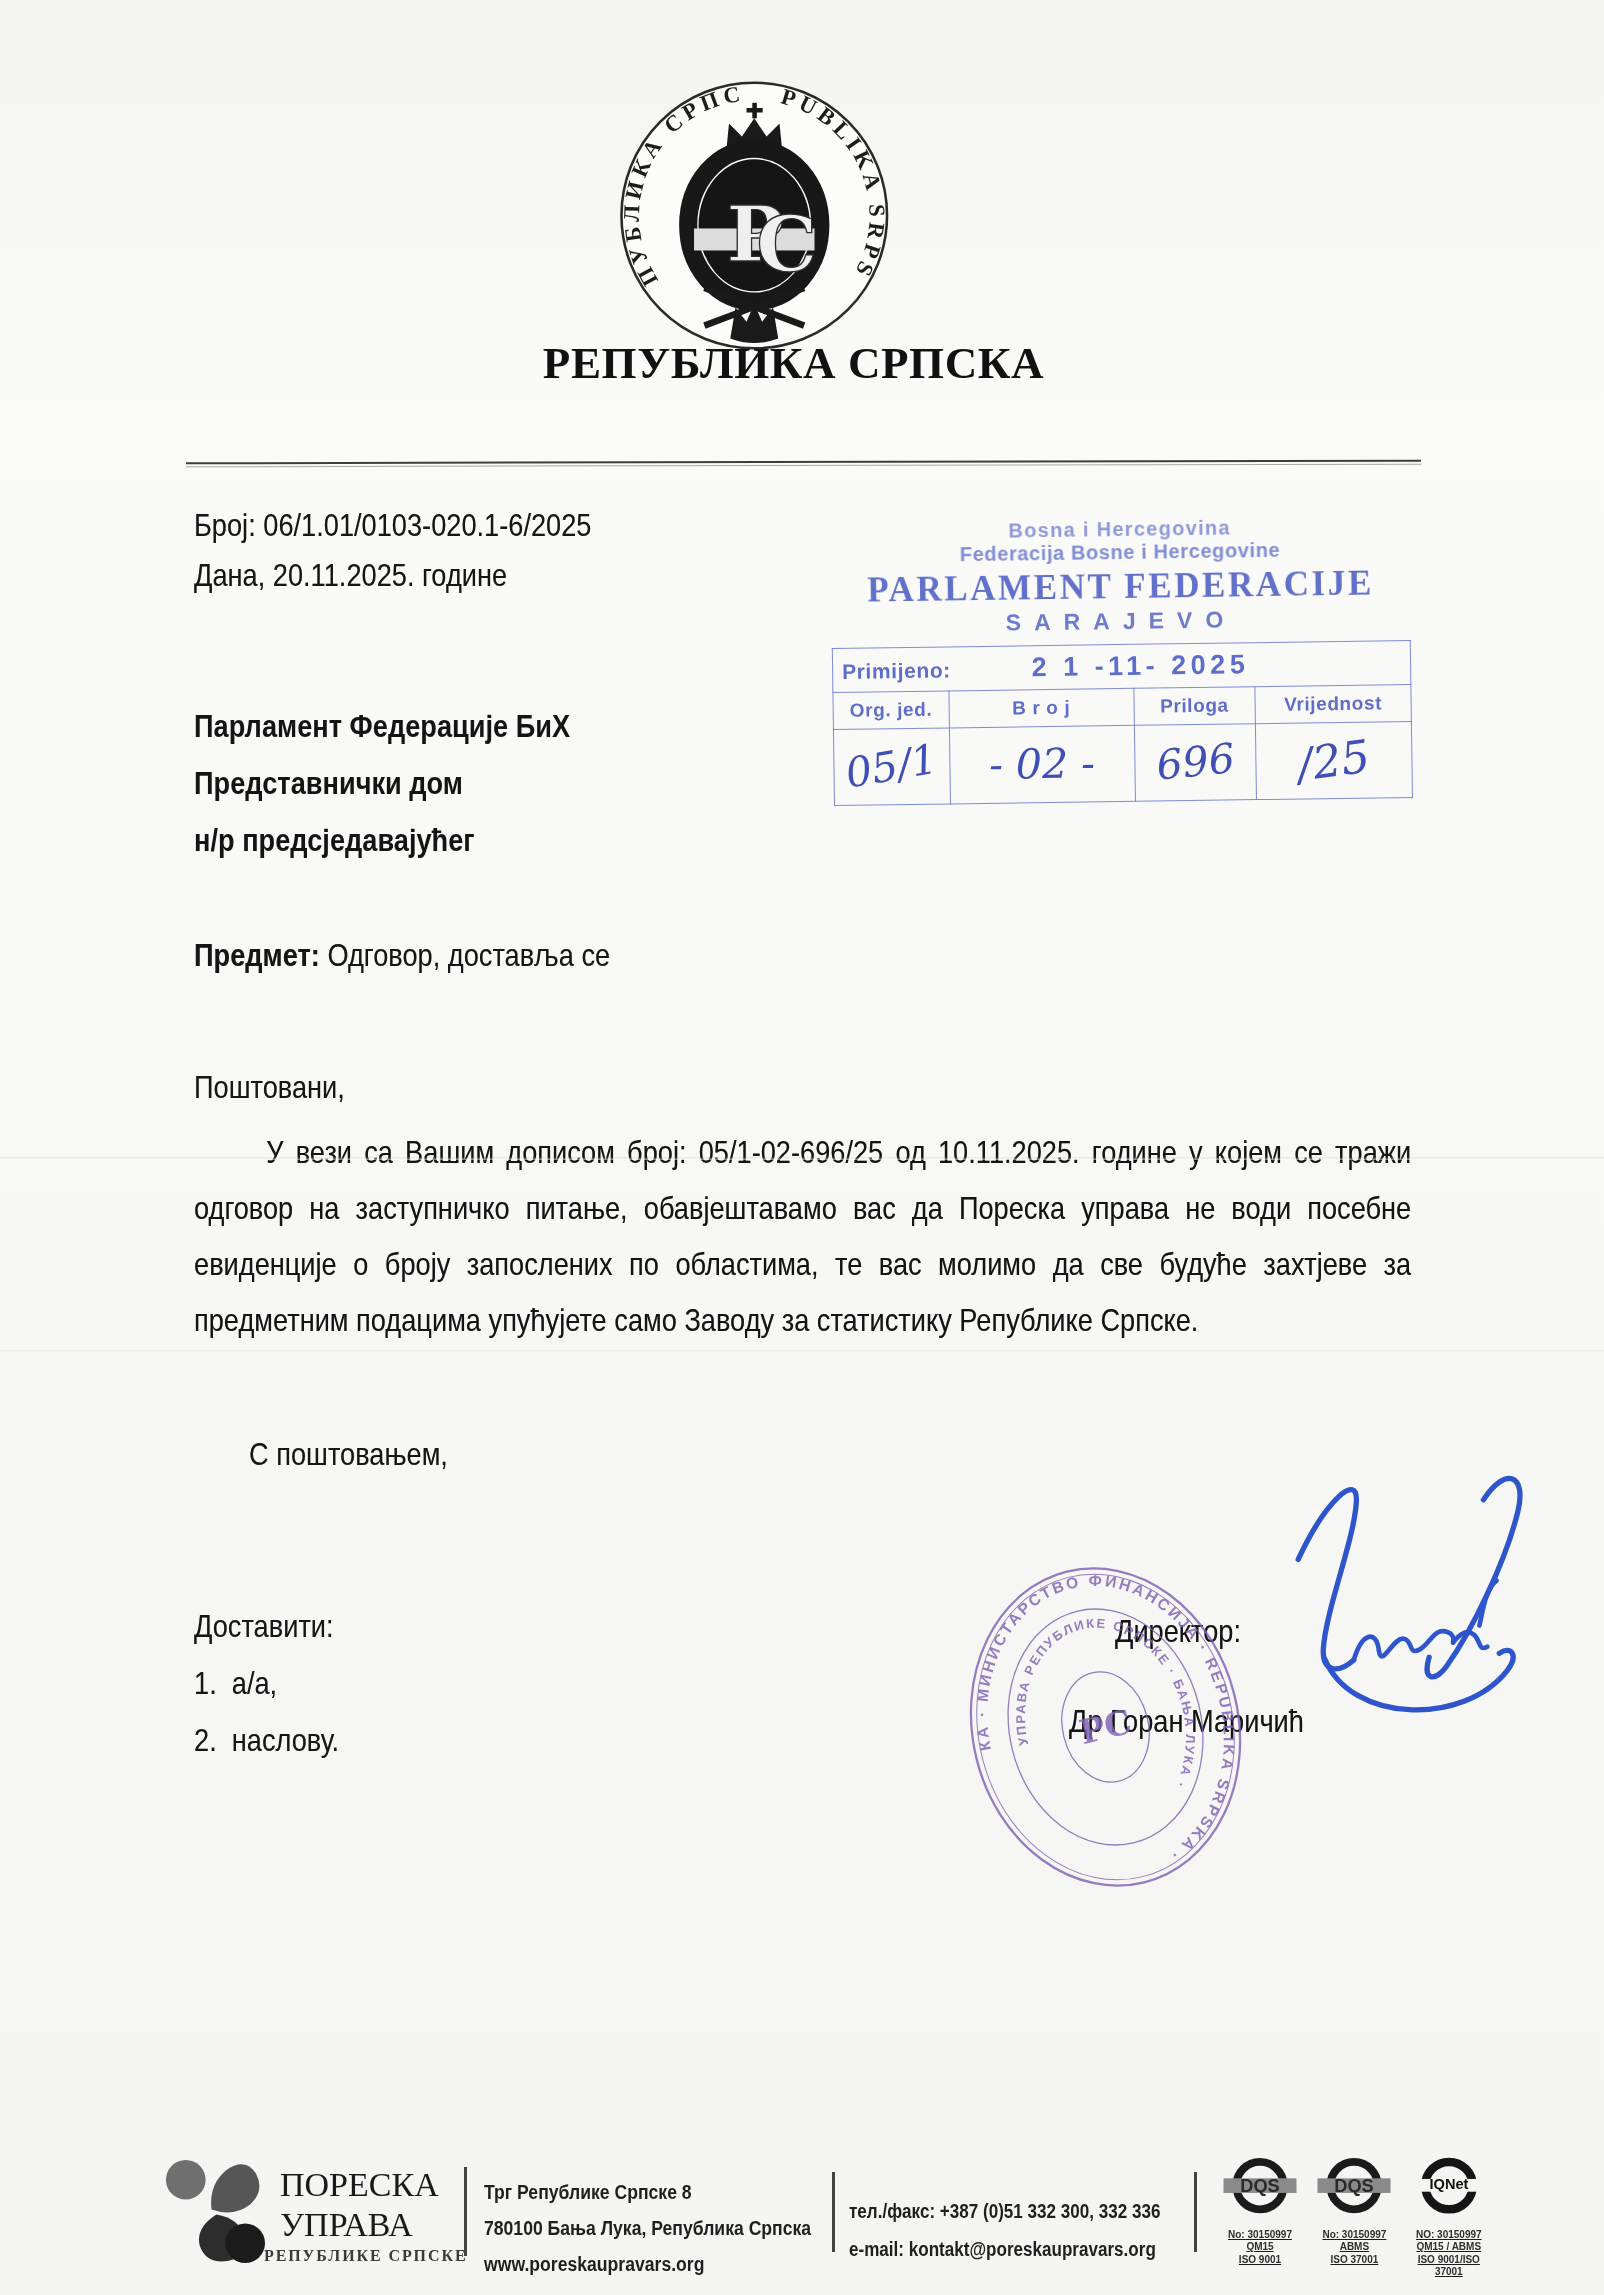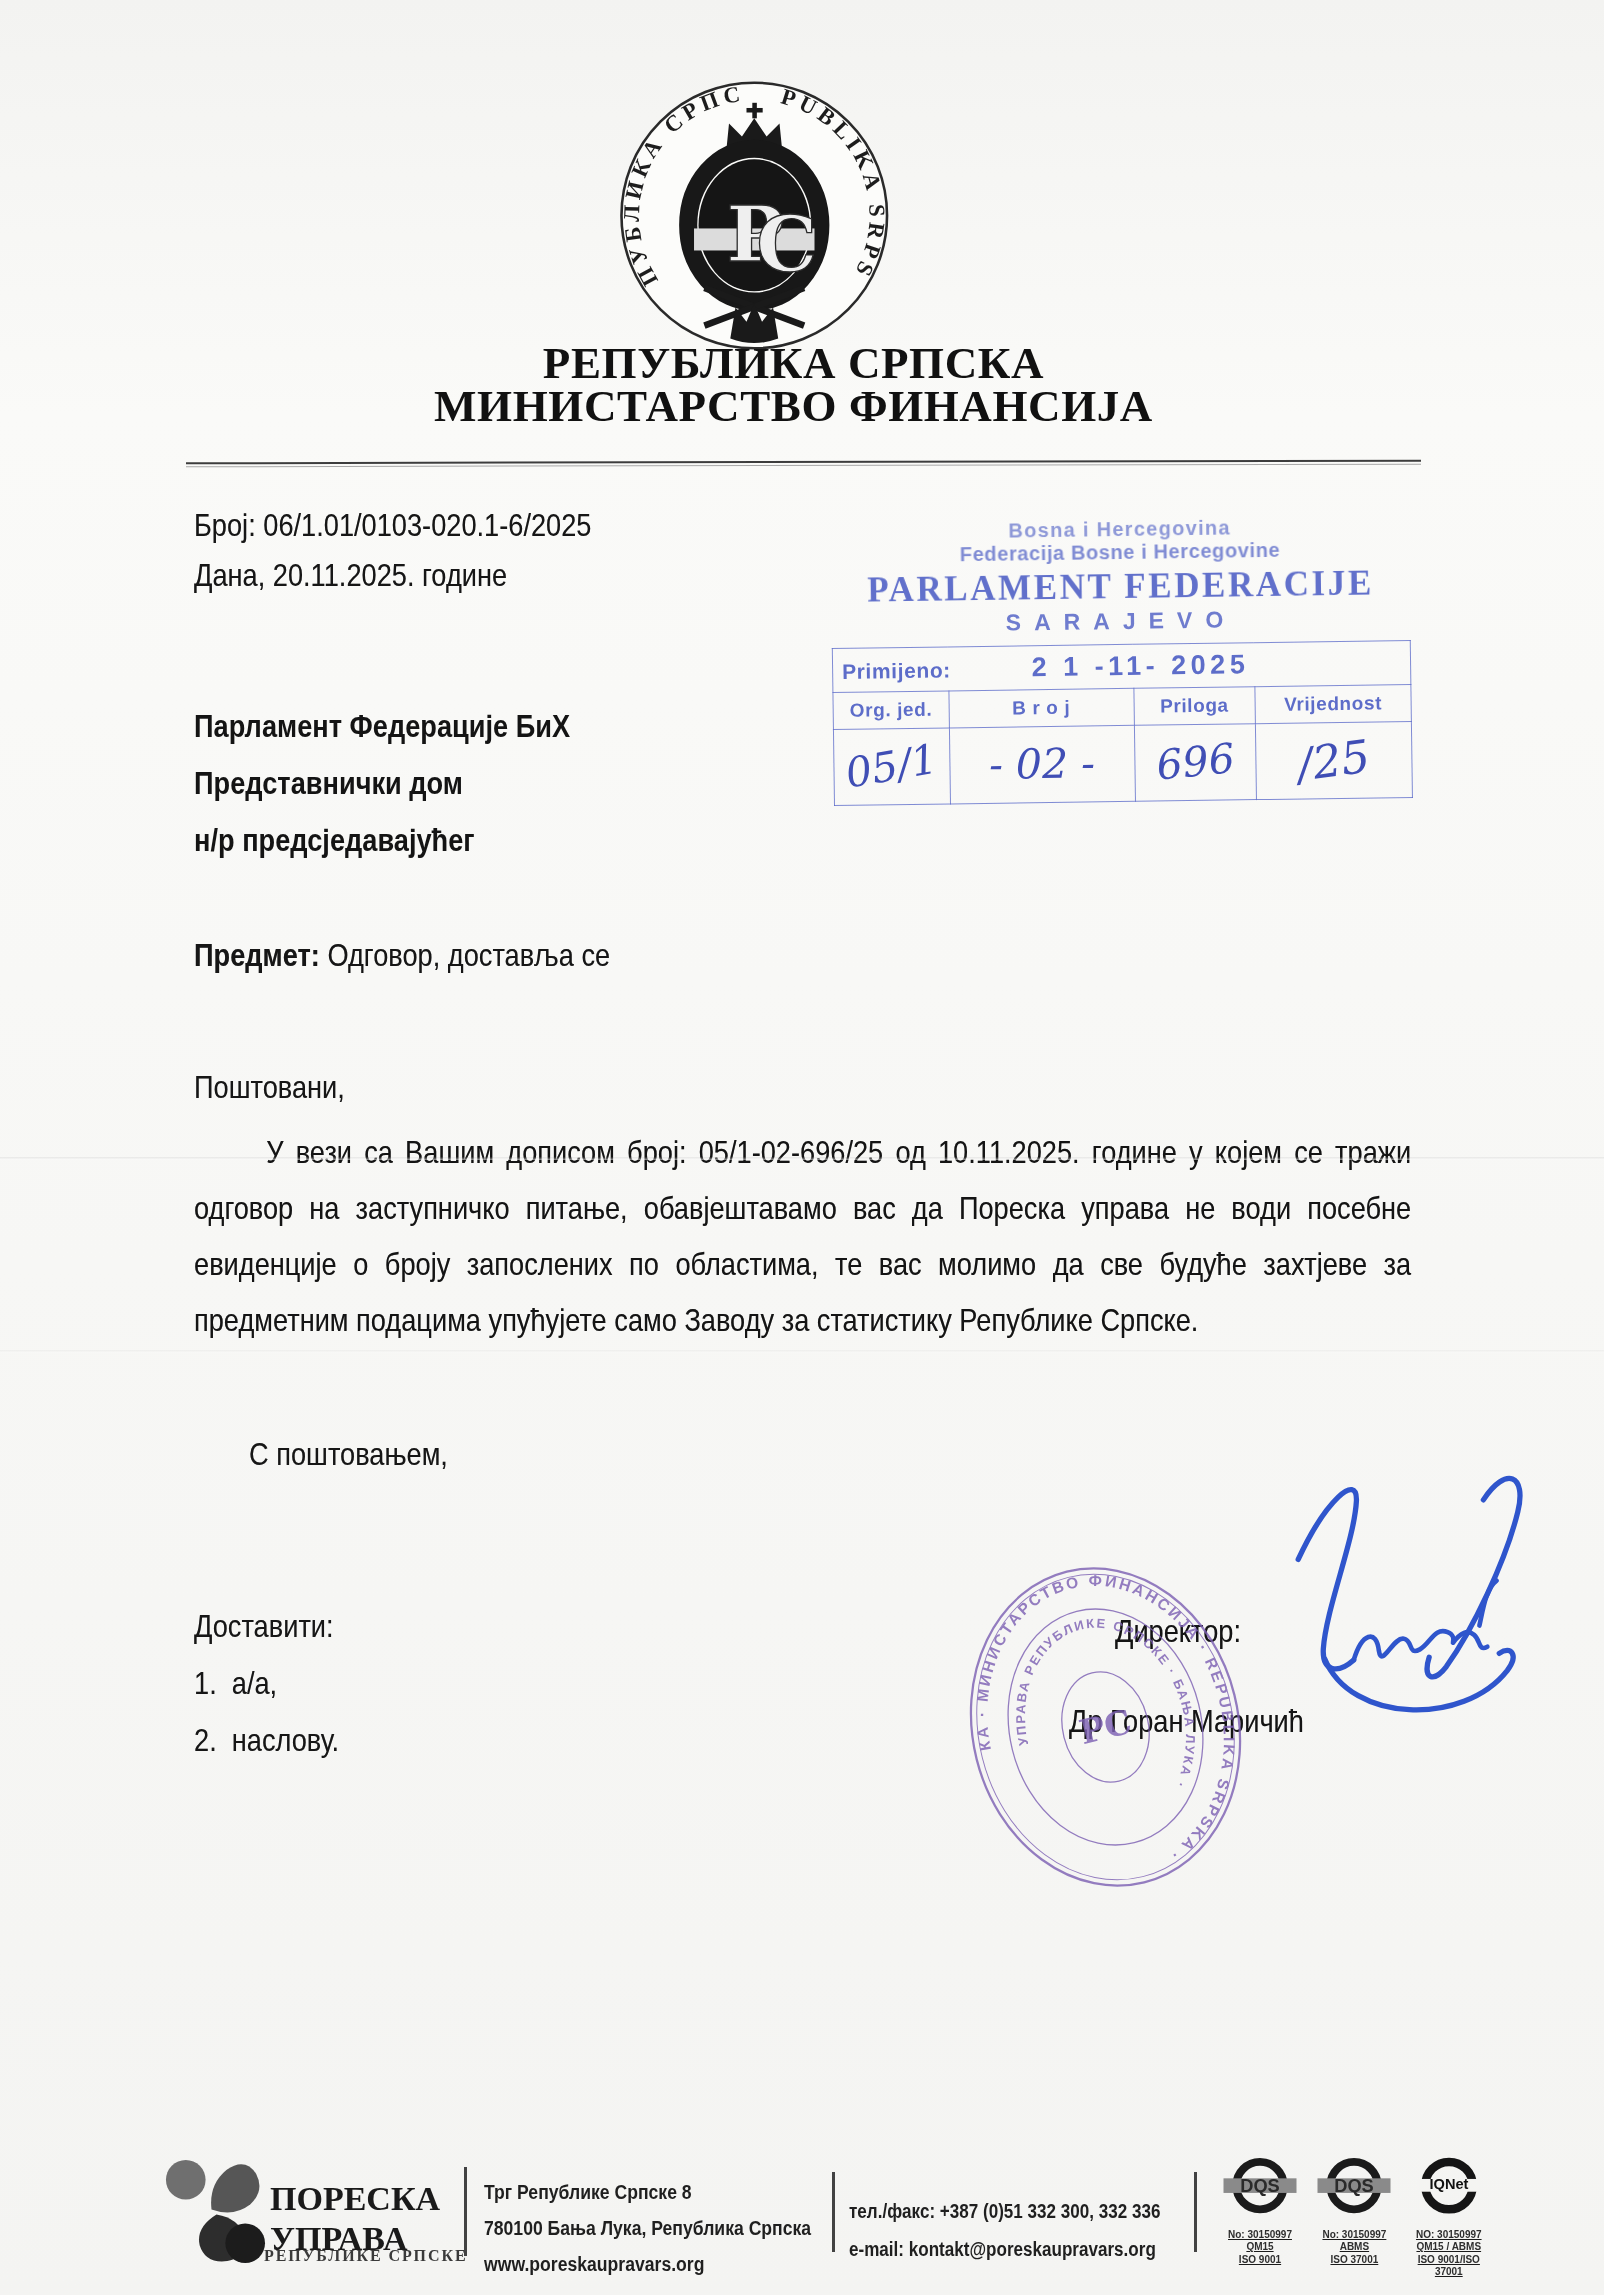--- a/index.html
+++ b/index.html
@@ -70,21 +70,21 @@
 
   
   .fold1{left:0;top:1157px;width:1604px;height:3.2px;
     background:linear-gradient(180deg,rgba(90,90,90,0.10),rgba(255,255,255,0.55));}
   .fold2{left:0;top:1350px;width:1604px;height:2.6px;
     background:linear-gradient(180deg,rgba(120,120,120,0.07),rgba(255,255,255,0.35));}
 
   
   .footer{left:0;top:2136px;width:1604px;height:159px;}
   .f-logo{left:162px;top:22.7px;width:104px;height:104px;}
-  .f-brand1,.f-brand2{left:270px;font-family:"Liberation Serif",serif;font-weight:bold;font-size:34px;color:#1a1a1a;margin-top:14px;}
+  .f-brand1,.f-brand2{left:280px;font-family:"Liberation Serif",serif;font-weight:normal;font-size:34px;color:#1a1a1a;}
   .f-brand1{top:30px;}
   .f-brand2{top:70px;}
   .f-brandsub{left:264px;top:111px;font-family:"Liberation Serif",serif;font-weight:bold;
     font-size:16px;letter-spacing:1.9px;color:#3a3a3a;}
   .f-div{width:2.6px;background:#424242;}
   .fd1{left:464px;top:31px;height:89px;}
   .fd2{left:832px;top:36px;height:80px;}
   .fd3{left:1194px;top:36px;height:80px;}
   .f-addr{left:484px;top:38px;font-size:20px;font-weight:bold;line-height:36px;color:#1f1f1f;width:401px;}
   .f-contact{left:849px;top:56px;font-size:19.4px;font-weight:bold;line-height:38px;color:#1f1f1f;width:401px;}
@@ -127,21 +127,20 @@
 
     <g stroke="#1a1a1a" stroke-width="10">
       <path d="M 138 332 L 292 390"></path>
       <path d="M 292 332 L 138 390"></path>
     </g>
     <path d="M 178 410 L 186 362 L 203 384 L 215 356 L 227 384 L 244 362 L 252 410 Q 215 424 178 410 Z" fill="#1a1a1a"></path>
   </svg>
 
   <div class="abs letterhead">
     <div>РЕПУБЛИКА СРПСКА</div>
-    <div>МИНИСТАРСТВО ФИНАНСИЈА</div>
   </div>
   <div class="abs header-rule"></div>
 
   <div class="abs ref cond">
     <div>Број: 06/1.01/0103-020.1-6/2025</div>
     <div>Дана, 20.11.2025. године</div>
   </div>
 
   <div class="abs rstamp">
     <div class="rs-l1">Bosna i Hercegovina</div>

